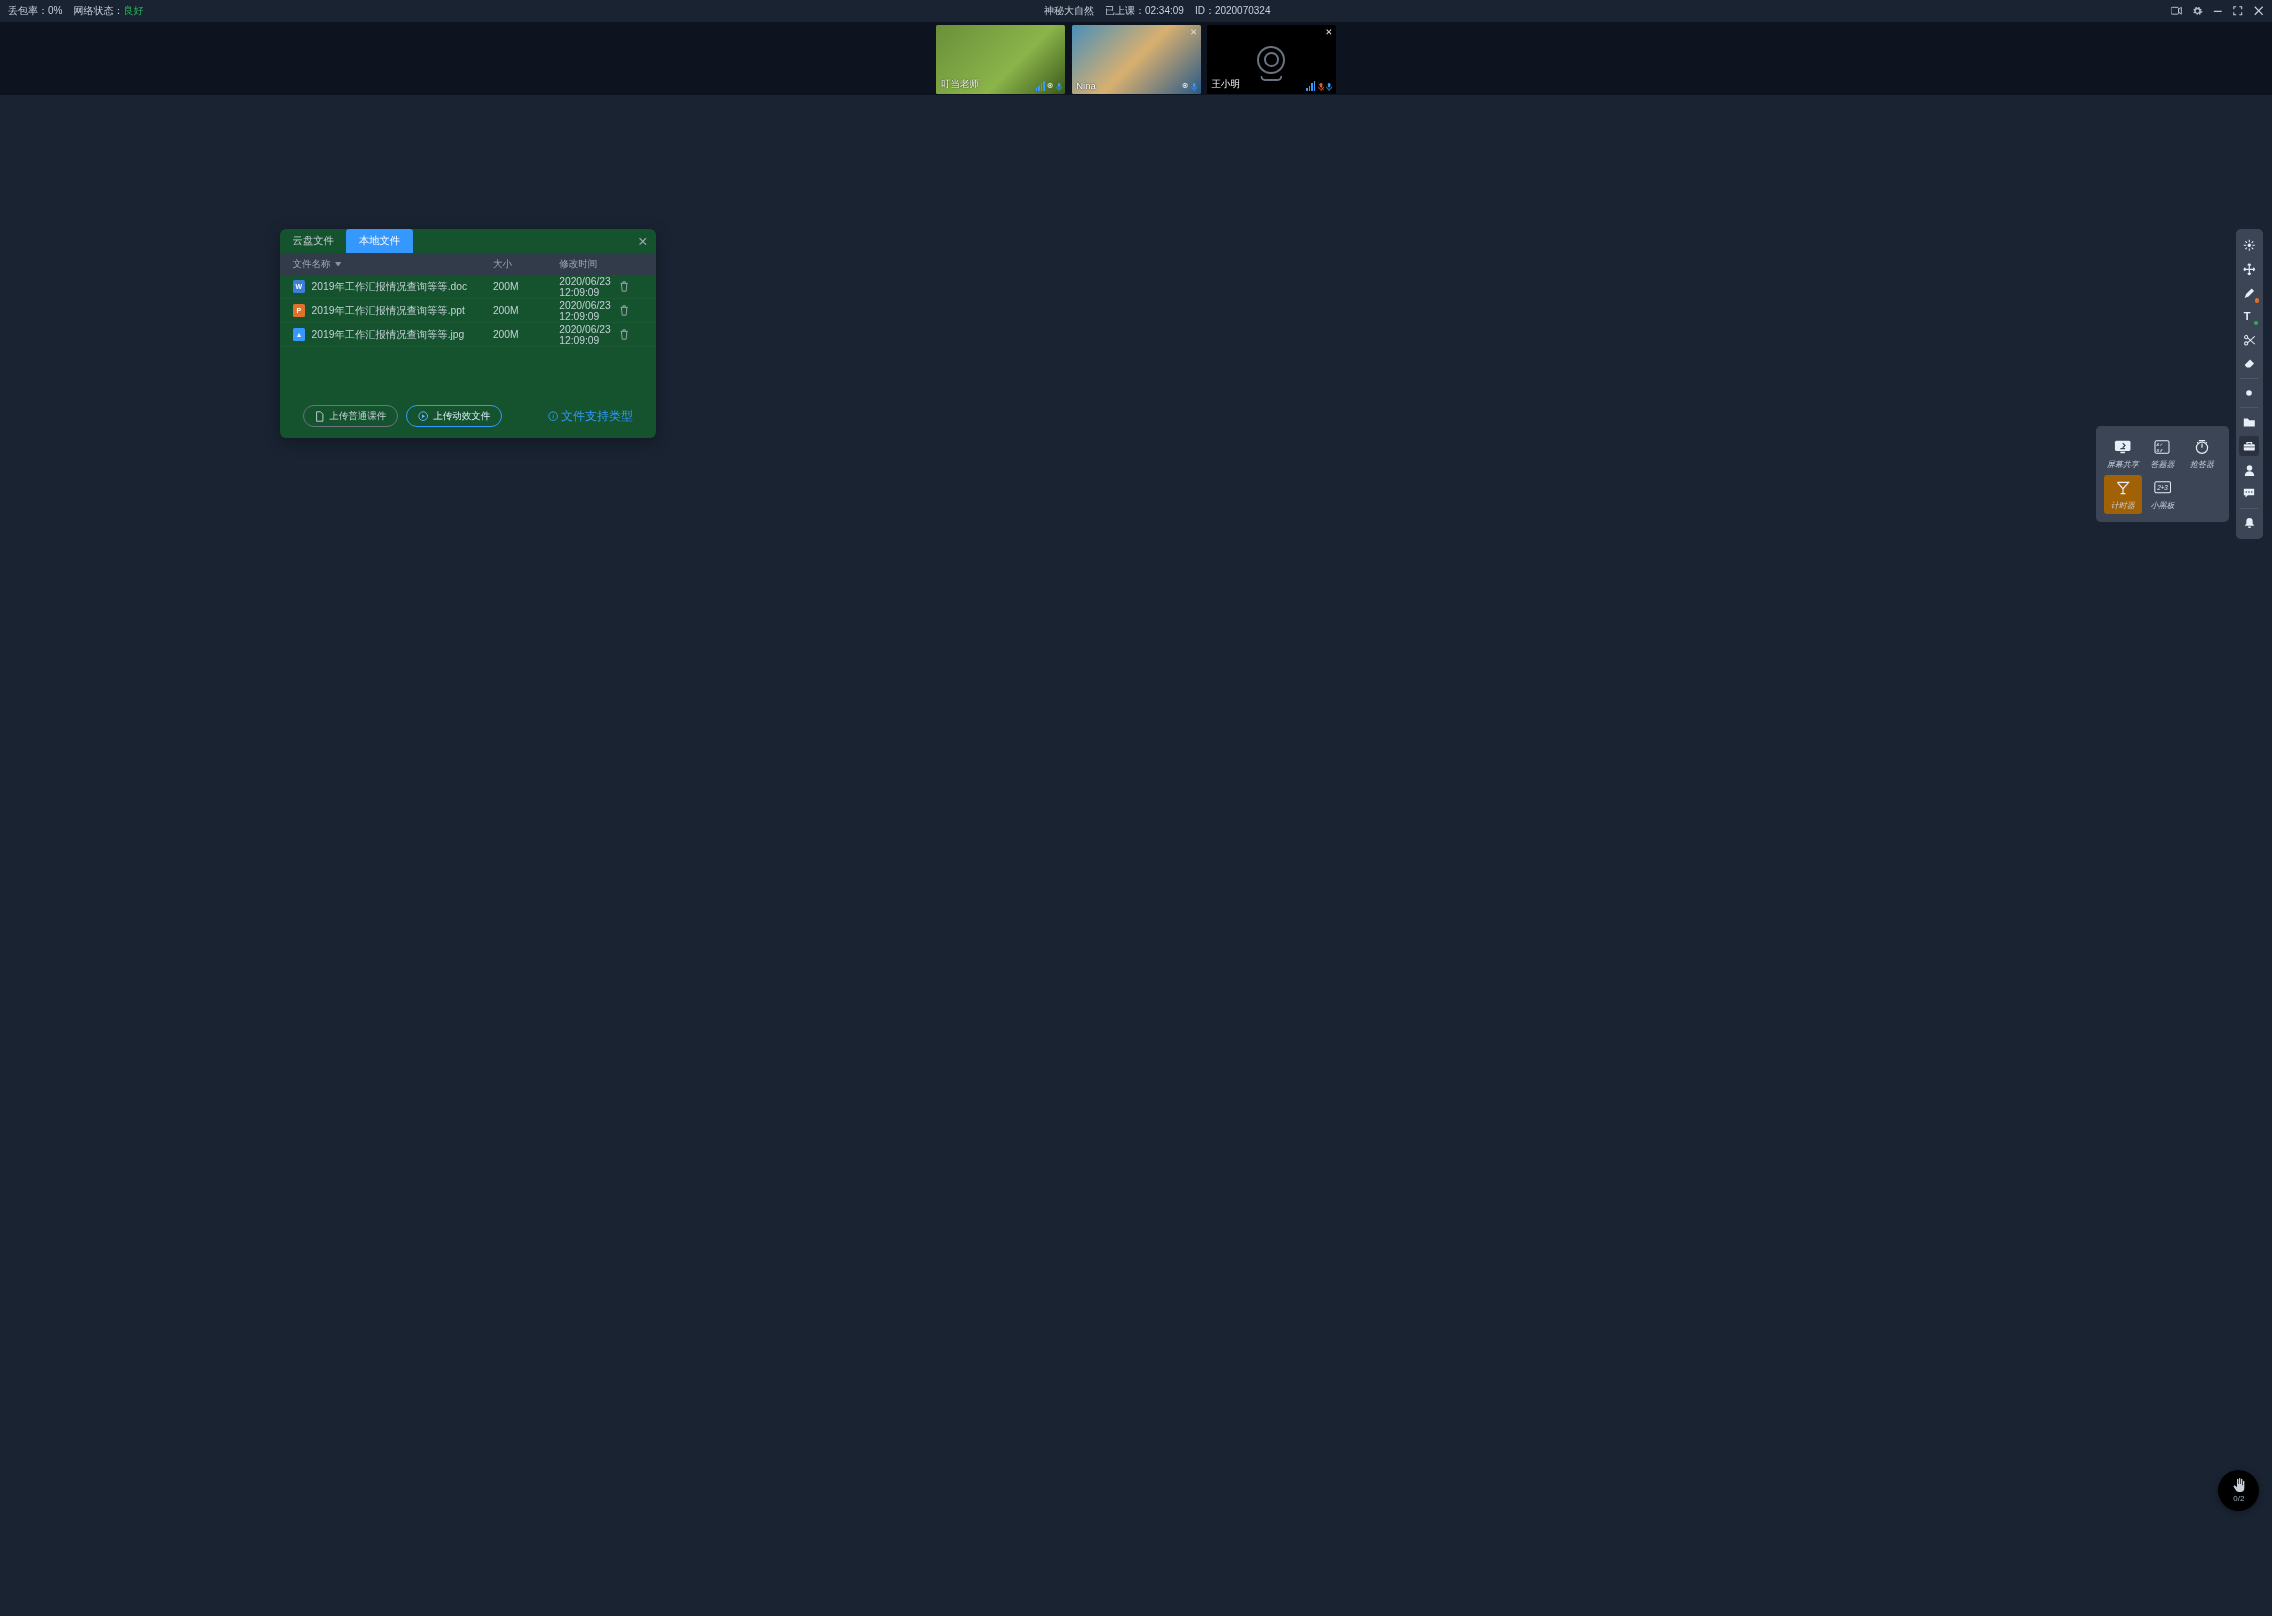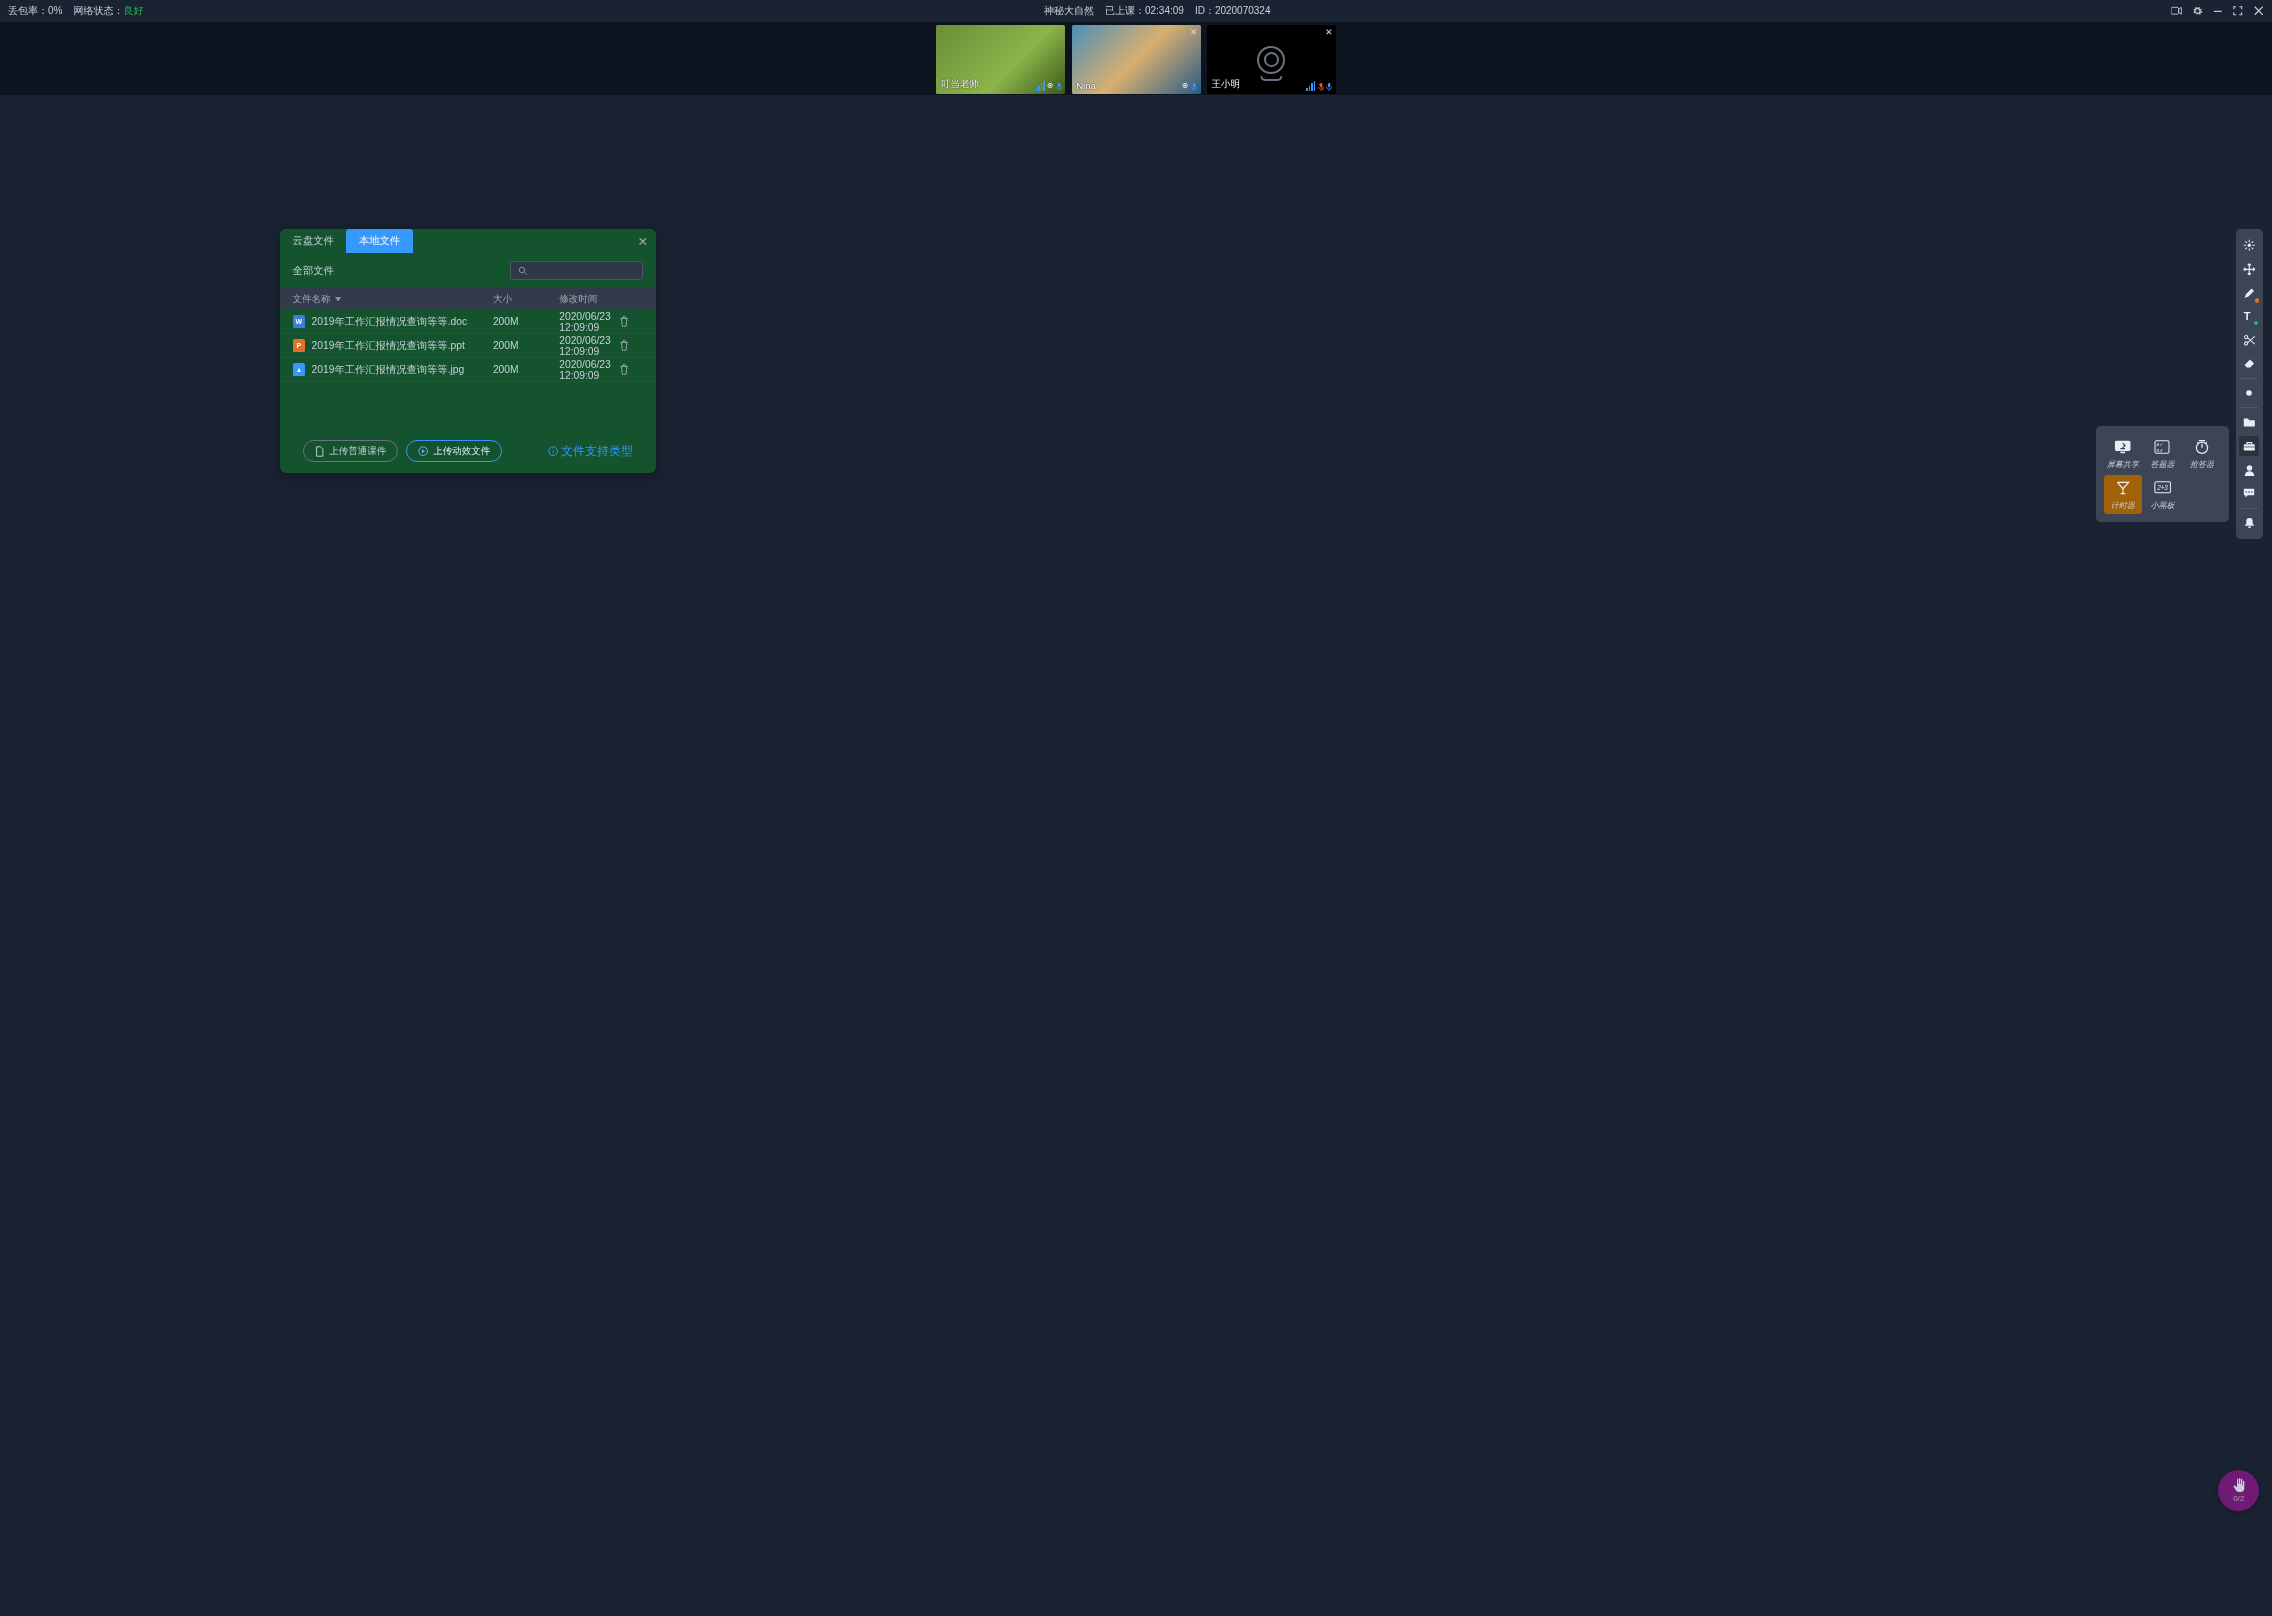--- a/index.html
+++ b/index.html
@@ -67,21 +67,21 @@
 .dot-green { position:absolute; right:1.6px; bottom:1.6px; width:4px;height:4px;background:#2ab05a;border-radius:50%; }
 
 
 .tools-pop { position: absolute; right: 43px; top: 331px; background: #3b4556; border-radius: 4.7px; padding: 8px; display: grid; grid-template-columns: repeat(3, 38px); gap: 1.6px 1.6px; }
 .tool { display:flex; flex-direction:column; align-items:center; gap:3px; padding:3.2px; cursor:pointer; border-radius:3.2px;font-style:italic;}
 .tool.sel { background:#a16207; }
 .tool .ticon { width:19px;height:19px;display:flex;align-items:center;justify-content:center;}
 .tool .tlabel { font-size:8px; color:#c8d0da; white-space:nowrap;}
 
 
-.hand-bubble { position:absolute; right:12.6px; bottom:110px; width:41px;height:41px; background:#701a75; border-radius:50%; display:flex; flex-direction:column; align-items:center; justify-content:center; cursor:pointer; box-shadow:0 1.6px 6.3px rgba(0,0,0,.3);}
+.hand-bubble { position:absolute; right:12.6px; bottom:110px; width:41px;height:41px; background:#000000; border-radius:50%; display:flex; flex-direction:column; align-items:center; justify-content:center; cursor:pointer; box-shadow:0 1.6px 6.3px rgba(0,0,0,.3);}
 .hand-bubble .count{font-size:8px;margin-top:0.8px;color:#a0a8b4;}
 
 svg { display:block; }
 </style>
 </head>
 <body>
 
 <div class="top-bar">
   <div class="top-left">
     <span><span>丢包率：</span><span>0%</span></span>
@@ -182,30 +182,20 @@
   </div>
 </div>
 
 <div class="main">
 
   <div class="dialog">
     <div class="dlg-tabs">
       <div class="dlg-tab">云盘文件</div>
       <div class="dlg-tab active">本地文件</div>
       <span class="dlg-close">✕</span>
-    </div>
-    <div class="dlg-toolbar">
-      <span>全部文件</span>
-      <span class="spacer"></span>
-      <div class="search-box">
-        <svg width="9.5" height="9.5" viewBox="0 0 12 12">
-            <circle cx="5" cy="5" r="3.5" fill="none" stroke="#8a92a0" stroke-width="1.2"></circle>
-            <path d="M8 8l3 3" stroke="#8a92a0" stroke-width="1.2"></path>
-          </svg>
-      </div>
     </div>
     <div class="thead">
       <div class="c1">
           <span>文件名称</span>
           <svg width="6.3" height="4.7" viewBox="0 0 8 6">
             <path d="M0 0h8L4 6z" fill="#8a92a0"></path>
           </svg>
         </div>
       <div class="c2">大小</div>
       <div class="c3">修改时间</div>

